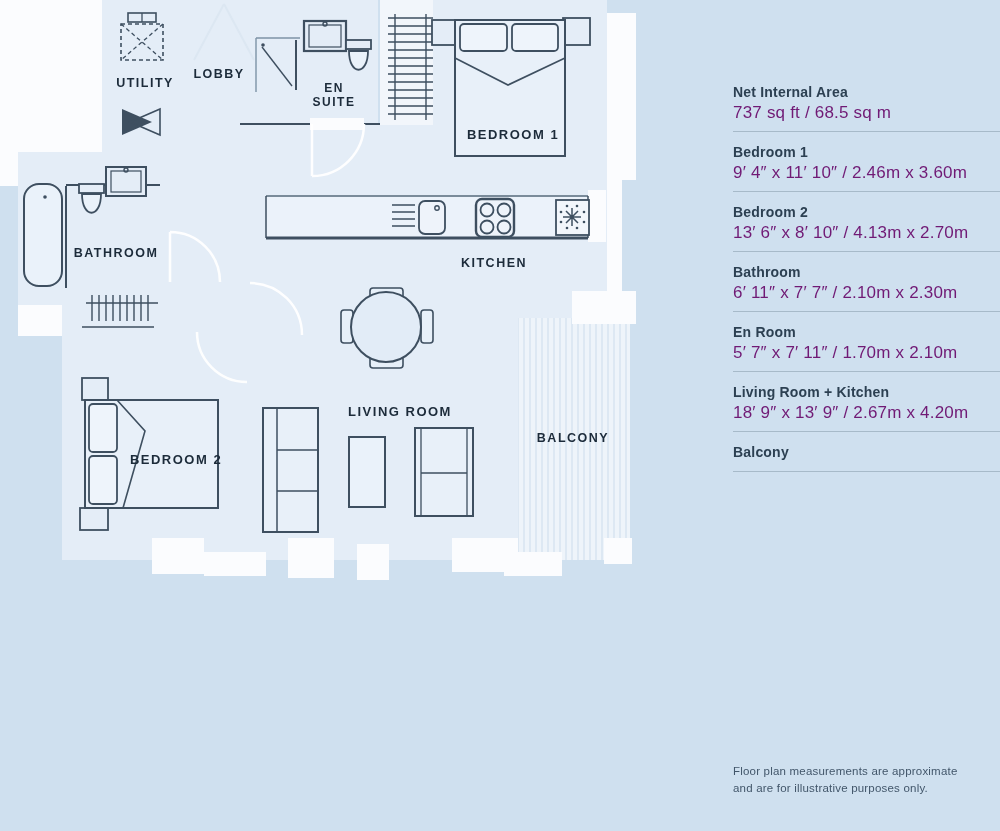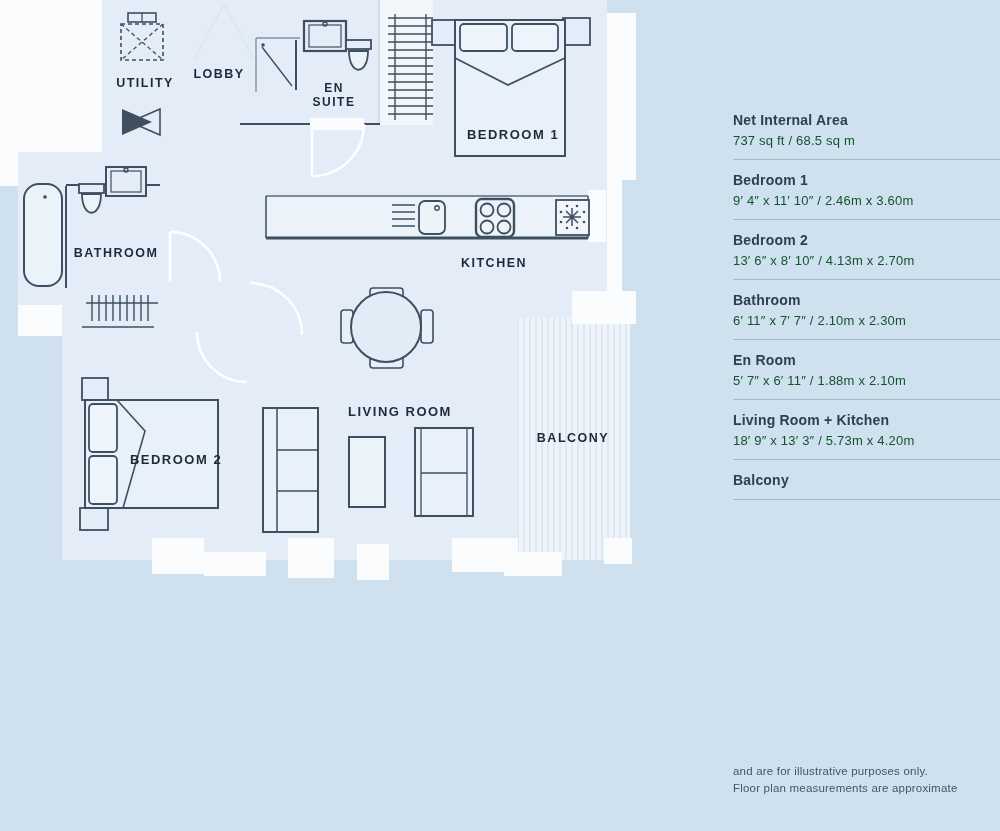--- a/index.html
+++ b/index.html
@@ -7,28 +7,28 @@
     width:1000px;height:831px;position:relative;overflow:hidden;
     background:#cfe0ef;
     font-family:"Liberation Sans", sans-serif;
   }
   .plan-wrap{position:absolute;left:0;top:0;width:660px;height:600px;}
   .balcony-deck{
     position:absolute;left:517px;top:318px;width:113px;height:242px;
     background:repeating-linear-gradient(90deg,#dde8f3 0 2px,#eef4fa 2px 6px);
   }
   .plan-svg{position:absolute;left:0;top:0;}
-  .legend{position:absolute;left:733px;top:84px;right:0;margin-top:28px;}
+  .legend{position:absolute;left:733px;top:84px;right:0;}
   .legend-entry{padding:12px 0 10px;border-bottom:1px solid #a7bac9;}
   .legend-entry:first-child{padding-top:0;}
   .legend-name{
     font-size:14px;line-height:17px;font-weight:bold;color:#2c4052;letter-spacing:.2px;
   }
   .legend-dims{
-    font-size:13px;line-height:16px;color:#14532d;margin-top:4px;letter-spacing:.2px;
+    font-size:17px;line-height:16px;color:#701a75;margin-top:4px;letter-spacing:.2px;
   }
   .disclaimer{
     position:absolute;left:733px;top:763px;right:6px;
     font-size:11.5px;line-height:1.5;color:#42566a;letter-spacing:.2px;
   }
   .room-label{
     font-family:"Liberation Sans", sans-serif;
     font-weight:bold;fill:#1c2b3a;letter-spacing:1.5px;
   }
 </style>
@@ -235,27 +235,27 @@
   <div class="legend-entry">
     <div class="legend-name">Bedroom 2</div>
     <div class="legend-dims">13′ 6″ x 8′ 10″ / 4.13m x 2.70m</div>
   </div>
   <div class="legend-entry">
     <div class="legend-name">Bathroom</div>
     <div class="legend-dims">6′ 11″ x 7′ 7″ / 2.10m x 2.30m</div>
   </div>
   <div class="legend-entry">
     <div class="legend-name">En Room</div>
-    <div class="legend-dims">5′ 7″ x 6′ 11″ / 1.88m x 2.10m</div>
+    <div class="legend-dims">5′ 7″ x 7′ 11″ / 1.70m x 2.10m</div>
   </div>
   <div class="legend-entry">
     <div class="legend-name">Living Room + Kitchen</div>
-    <div class="legend-dims">18′ 9″ x 13′ 3″ / 5.73m x 4.20m</div>
+    <div class="legend-dims">18′ 9″ x 13′ 9″ / 2.67m x 4.20m</div>
   </div>
   <div class="legend-entry">
     <div class="legend-name">Balcony</div>
   </div>
 </div>
 
 <div class="disclaimer">
+  <div>Floor plan measurements are approximate</div>
   <div>and are for illustrative purposes only.</div>
-  <div>Floor plan measurements are approximate</div>
 </div>
 
 </body></html>

